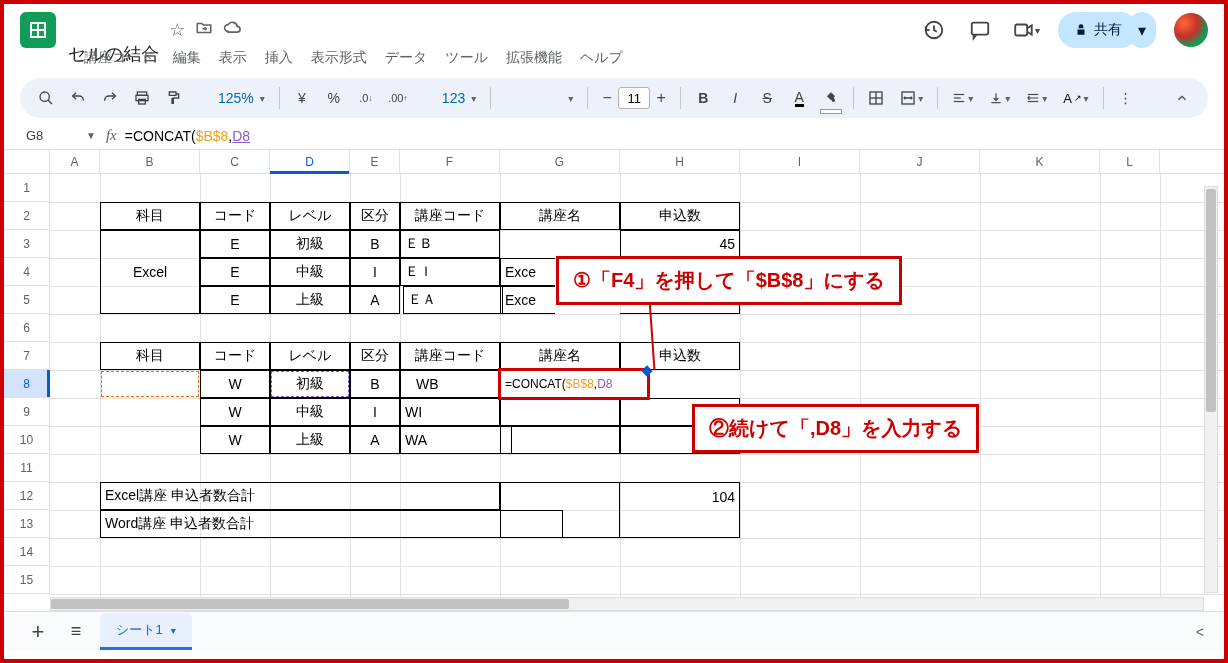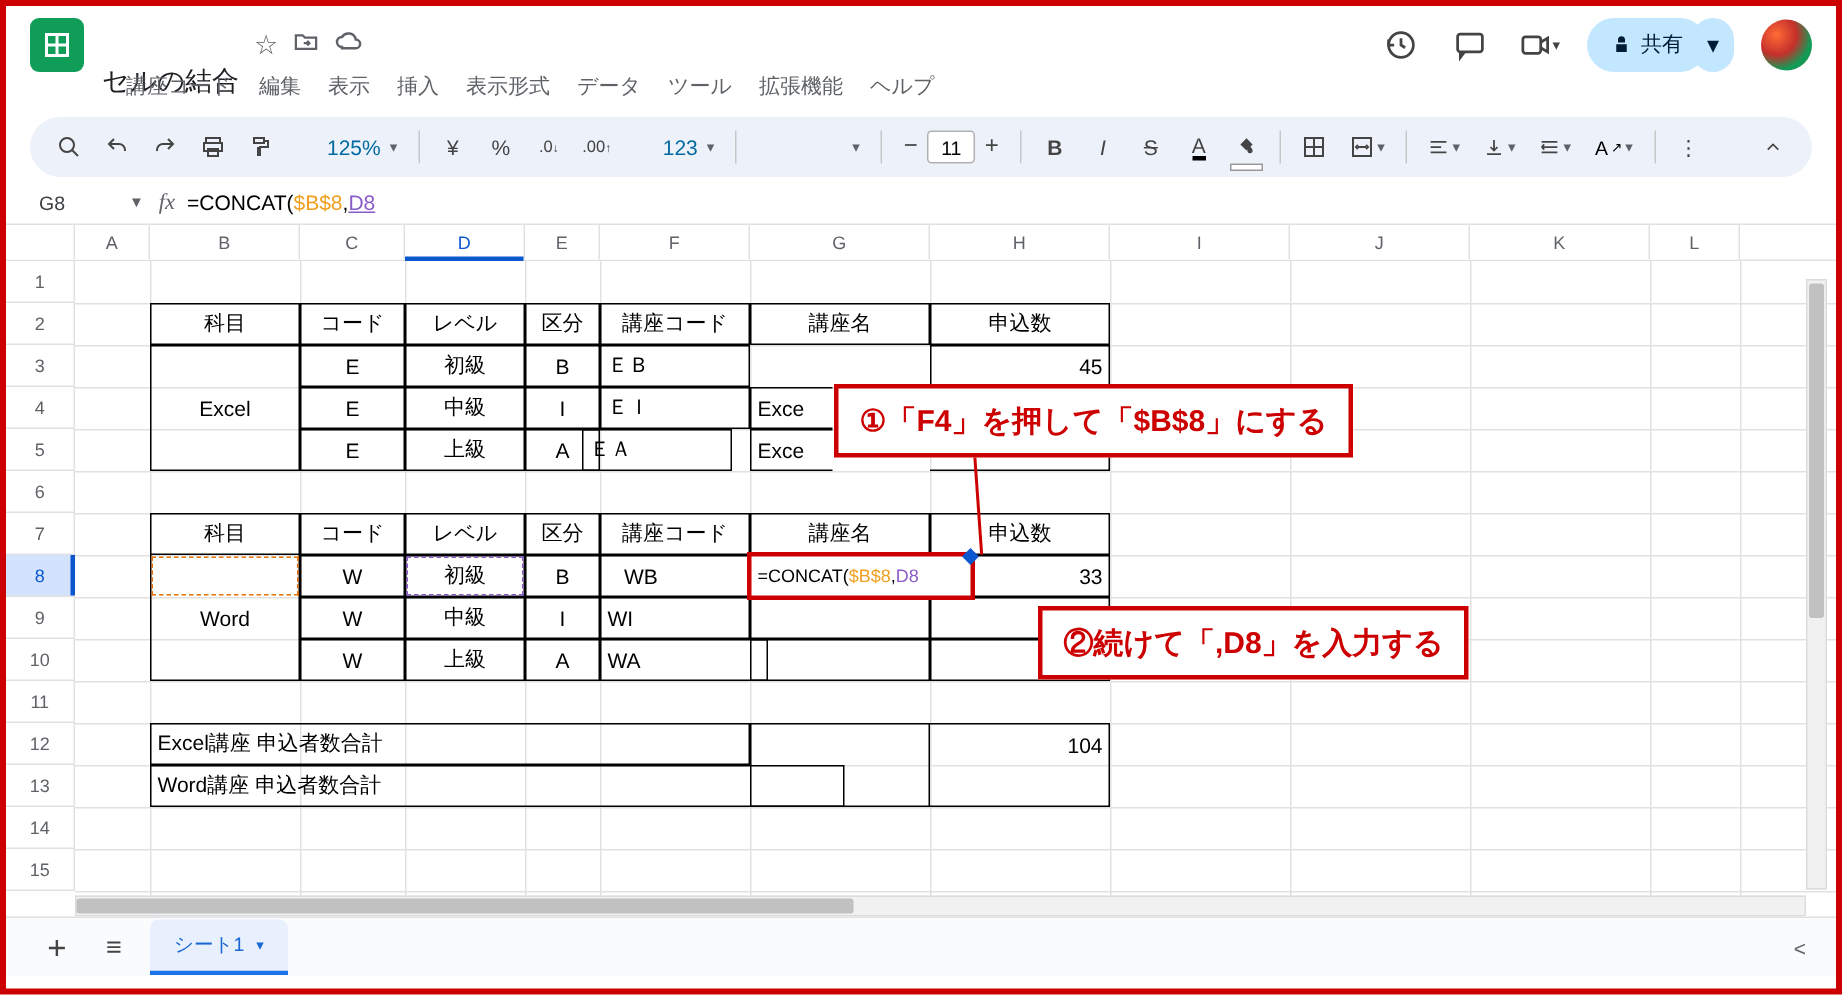--- a/index.html
+++ b/index.html
@@ -383,48 +383,46 @@
       <div class="cell b-all center" style="left:150px;top:84px;width:70px;">E</div>
       <div class="cell b-all center" style="left:220px;top:84px;width:80px;">中級</div>
       <div class="cell b-all center" style="left:300px;top:84px;width:50px;">I</div>
       <div class="cell b-all" style="left:350px;top:84px;width:100px;">ＥＩ</div>
       <div class="cell b-all" style="left:450px;top:84px;width:55px;border-right:none;">Exce</div>
       <div class="cell b-t b-b b-r" style="left:570px;top:84px;width:120px;"></div>
 
       <div class="cell b-all center" style="left:150px;top:112px;width:70px;">E</div>
       <div class="cell b-all center" style="left:220px;top:112px;width:80px;">上級</div>
       <div class="cell b-all center" style="left:300px;top:112px;width:50px;">A</div>
-      <div class="cell b-all" style="left:338px;top:112px;width:100px;">ＥＡ</div>
+      <div class="cell b-all" style="left:353px;top:112px;width:100px;">ＥＡ</div>
       <div class="cell b-all" style="left:450px;top:112px;width:55px;border-right:none;">Exce</div>
       <div class="cell b-t b-b b-r" style="left:570px;top:112px;width:120px;"></div>
 
       <div class="cell b-all center" style="left:50px;top:168px;width:100px;">科目</div>
       <div class="cell b-all center" style="left:150px;top:168px;width:70px;">コード</div>
       <div class="cell b-all center" style="left:220px;top:168px;width:80px;">レベル</div>
       <div class="cell b-all center" style="left:300px;top:168px;width:50px;">区分</div>
       <div class="cell b-all center" style="left:350px;top:168px;width:100px;">講座コード</div>
       <div class="cell b-all center" style="left:450px;top:168px;width:120px;">講座名</div>
       <div class="cell b-all center" style="left:570px;top:168px;width:120px;">申込数</div>
 
-      <div class="cell b-l b-r b-b center" style="left:50px;top:196px;width:100px;height:84px;border-top:none;">Word</div>
       <div class="dashed-orange" style="position:absolute;left:51px;top:197px;width:98px;height:26px;z-index:4;"></div>
 
       <div class="cell b-all center" style="left:150px;top:196px;width:70px;">W</div>
       <div class="cell b-all center" style="left:220px;top:196px;width:80px;">初級</div>
       <div class="dashed-purple" style="position:absolute;left:221px;top:197px;width:78px;height:26px;z-index:4;"></div>
       <div class="cell b-all center" style="left:300px;top:196px;width:50px;">B</div>
       <div class="cell b-all" style="left:350px;top:196px;width:100px;padding-left:15px;">WB</div>
       <div class="cell editing-cell" style="left:448px;top:194px;width:152px;height:32px;">
         <span>=CONCAT(</span>
           <span class="t-ref1">$B$8</span>
           <span>,</span>
           <span class="t-ref2">D8</span>
         <div class="editing-corner"></div>
       </div>
-      <div class="cell b-all right" style="left:570px;top:196px;width:120px;">33</div>
 
       <div class="cell b-all center" style="left:150px;top:224px;width:70px;">W</div>
       <div class="cell b-all center" style="left:220px;top:224px;width:80px;">中級</div>
       <div class="cell b-all center" style="left:300px;top:224px;width:50px;">I</div>
       <div class="cell b-all" style="left:350px;top:224px;width:100px;">WI</div>
       <div class="cell b-all" style="left:450px;top:224px;width:120px;"></div>
       <div class="cell b-all" style="left:570px;top:224px;width:120px;"></div>
 
       <div class="cell b-all center" style="left:150px;top:252px;width:70px;">W</div>
       <div class="cell b-all center" style="left:220px;top:252px;width:80px;">上級</div>

